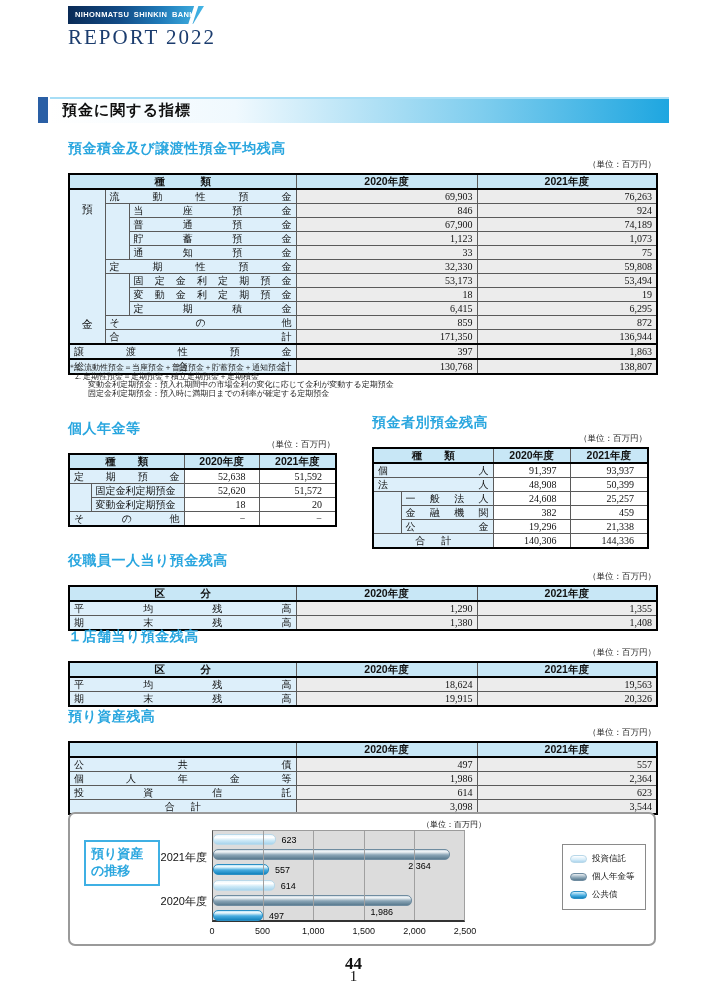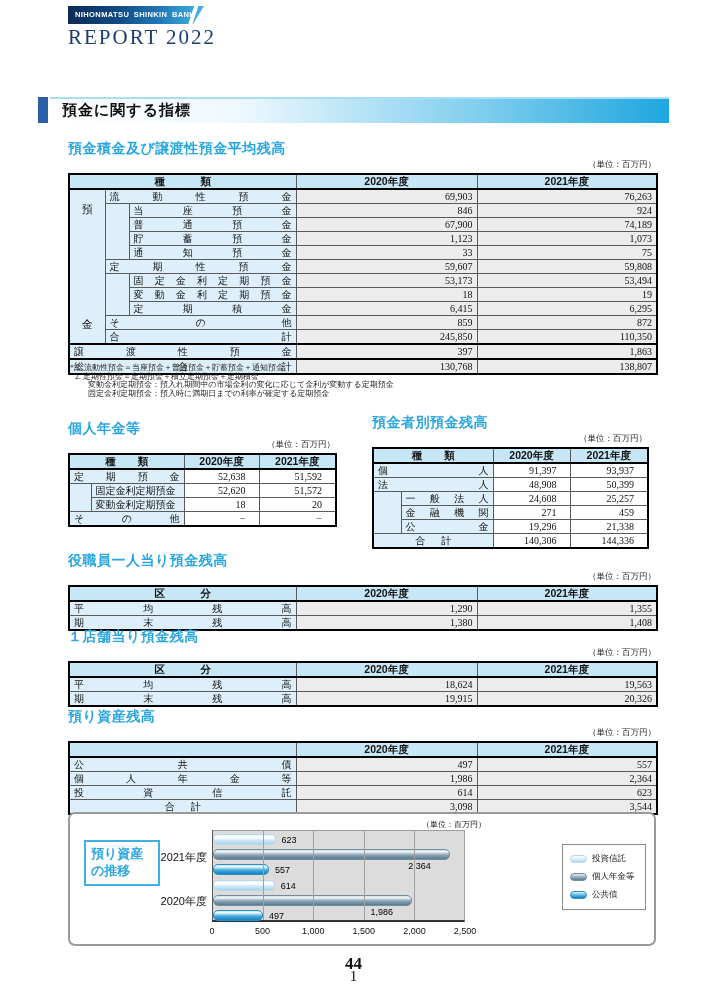--- a/index.html
+++ b/index.html
@@ -155,21 +155,21 @@
         <td class="val">1,123</td>
         <td class="val">1,073</td>
       </tr>
       <tr>
         <td class="lab jlabel">通知預金</td>
         <td class="val">33</td>
         <td class="val">75</td>
       </tr>
       <tr>
         <td colspan="2" class="lab jlabel">定期性預金</td>
-        <td class="val">59,607</td>
+        <td class="val">32,330</td>
         <td class="val">59,808</td>
       </tr>
       <tr>
         <td class="strip" rowspan="3"></td>
         <td class="lab jlabel">固定金利定期預金</td>
         <td class="val">53,173</td>
         <td class="val">53,494</td>
       </tr>
       <tr>
         <td class="lab jlabel">変動金利定期預金</td>
@@ -181,22 +181,22 @@
         <td class="val">6,415</td>
         <td class="val">6,295</td>
       </tr>
       <tr>
         <td colspan="2" class="lab jlabel">その他</td>
         <td class="val">859</td>
         <td class="val">872</td>
       </tr>
       <tr>
         <td colspan="2" class="lab jlabel">合計</td>
-        <td class="val">245,850</td>
-        <td class="val">110,350</td>
+        <td class="val">171,350</td>
+        <td class="val">136,944</td>
       </tr>
       <tr class="thick-top">
         <td colspan="3" class="lab jlabel">譲渡性預金</td>
         <td class="val">397</td>
         <td class="val">1,863</td>
       </tr>
       <tr class="thick-top">
         <td colspan="3" class="lab jlabel">総合計</td>
         <td class="val">130,768</td>
         <td class="val">138,807</td>
@@ -280,21 +280,21 @@
         <td class="val">50,399</td>
       </tr>
       <tr>
         <td class="strip" rowspan="3"></td>
         <td class="lab jlabel">一般法人</td>
         <td class="val">24,608</td>
         <td class="val">25,257</td>
       </tr>
       <tr>
         <td class="lab jlabel">金融機関</td>
-        <td class="val">271</td>
+        <td class="val">382</td>
         <td class="val">459</td>
       </tr>
       <tr>
         <td class="lab jlabel">公金</td>
         <td class="val">19,296</td>
         <td class="val">21,338</td>
       </tr>
       <tr>
         <td colspan="2" class="lab center"><span class="sp-sm">合計</span></td>
         <td class="val">140,306</td>

